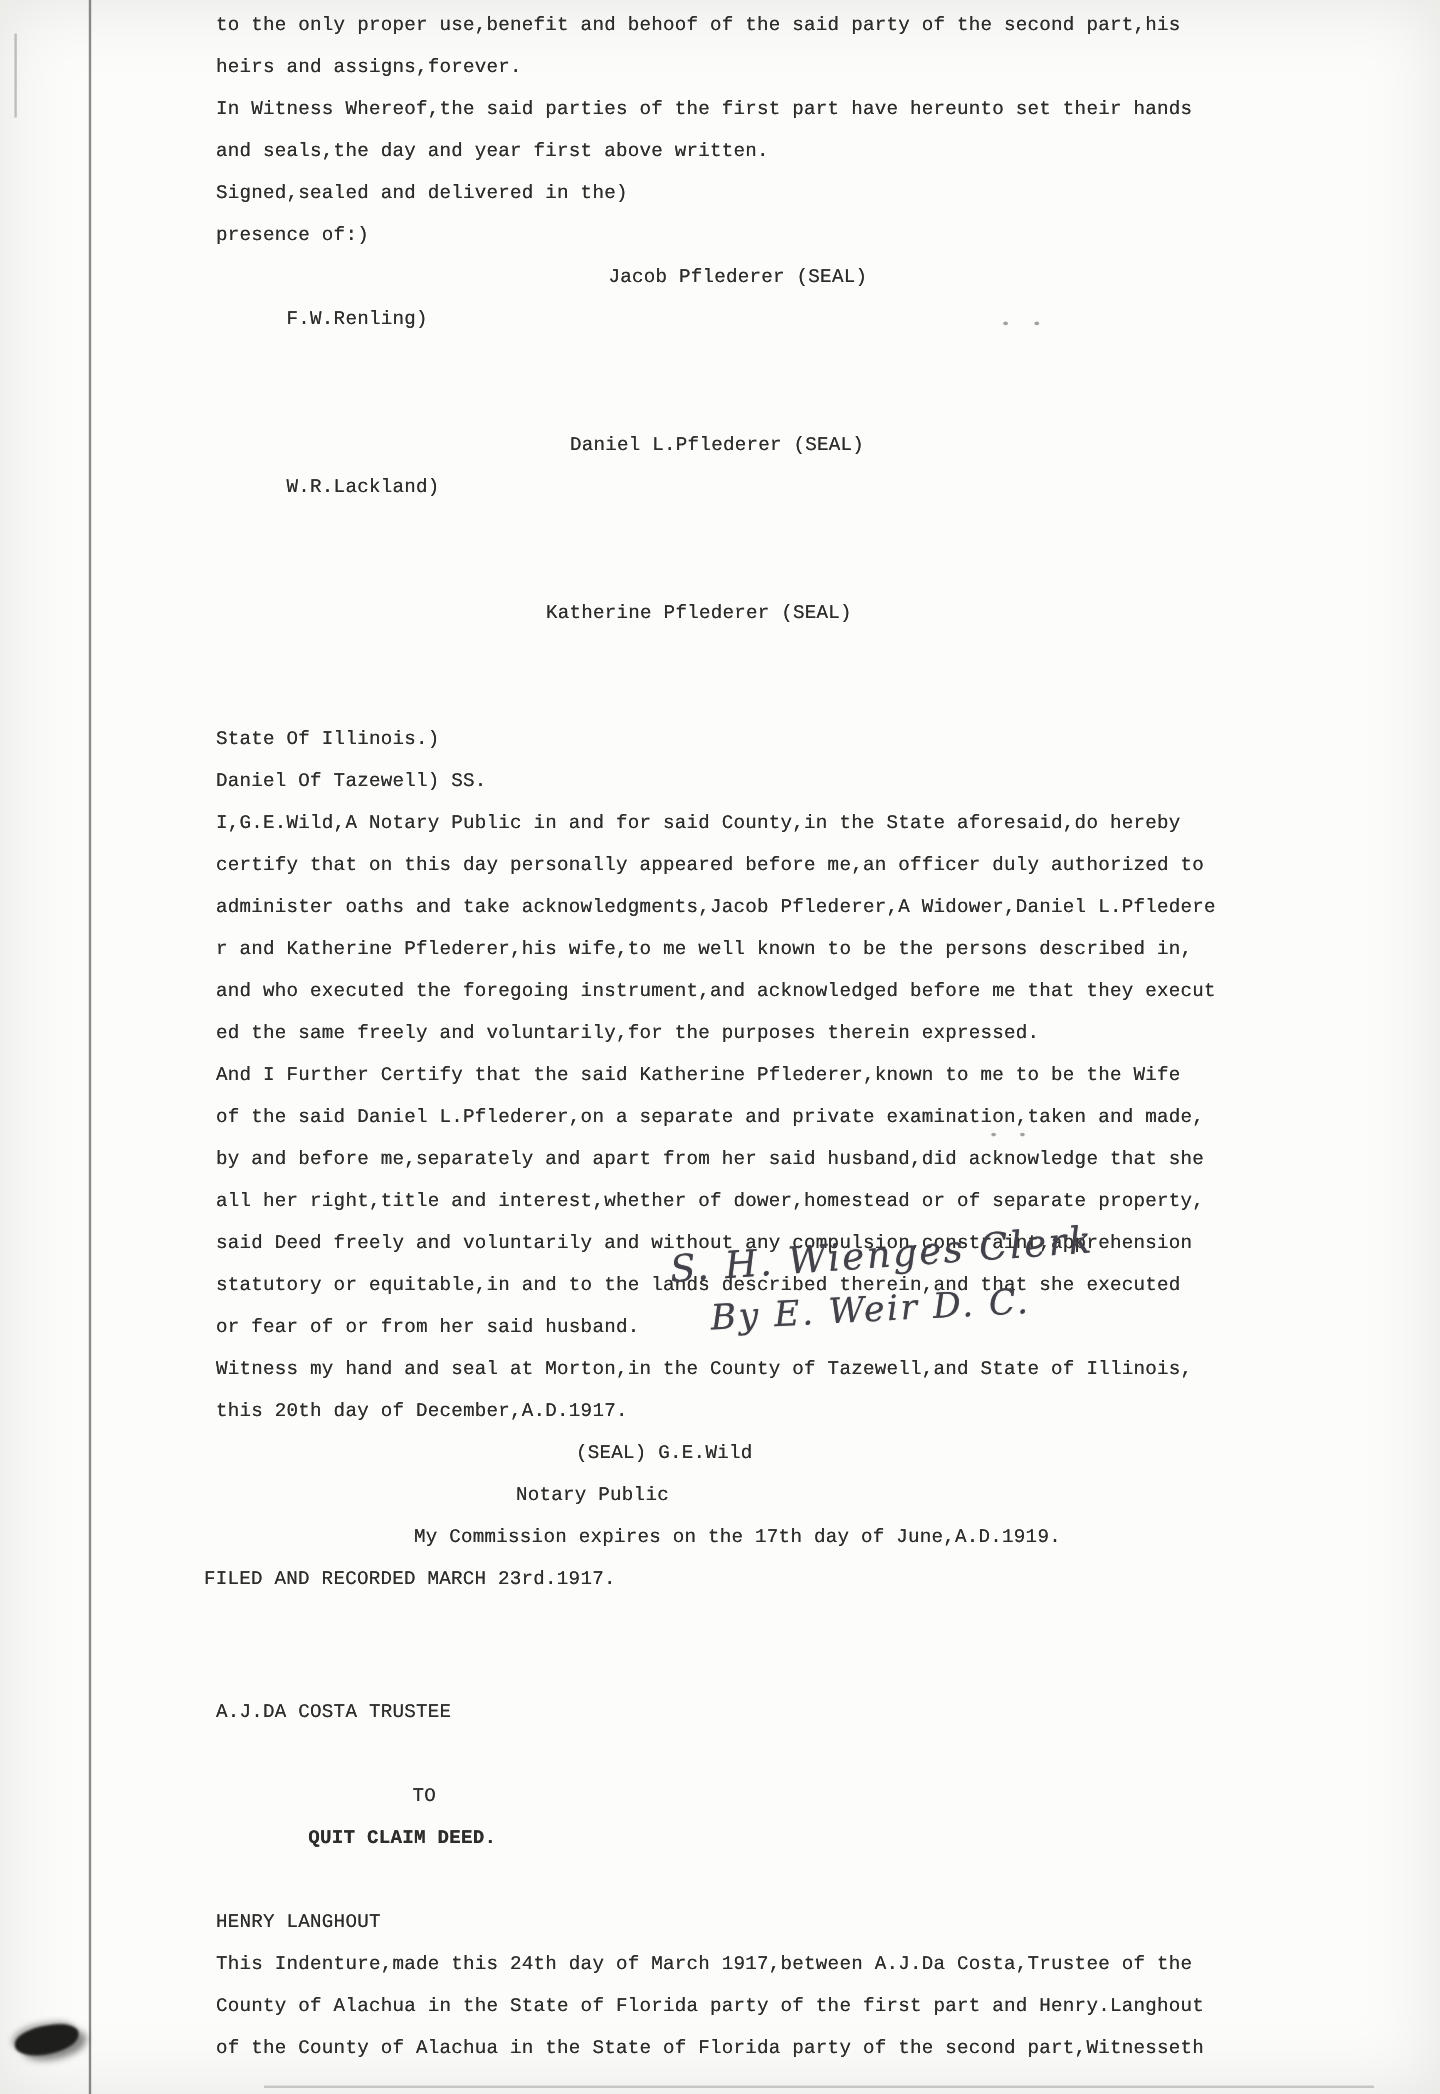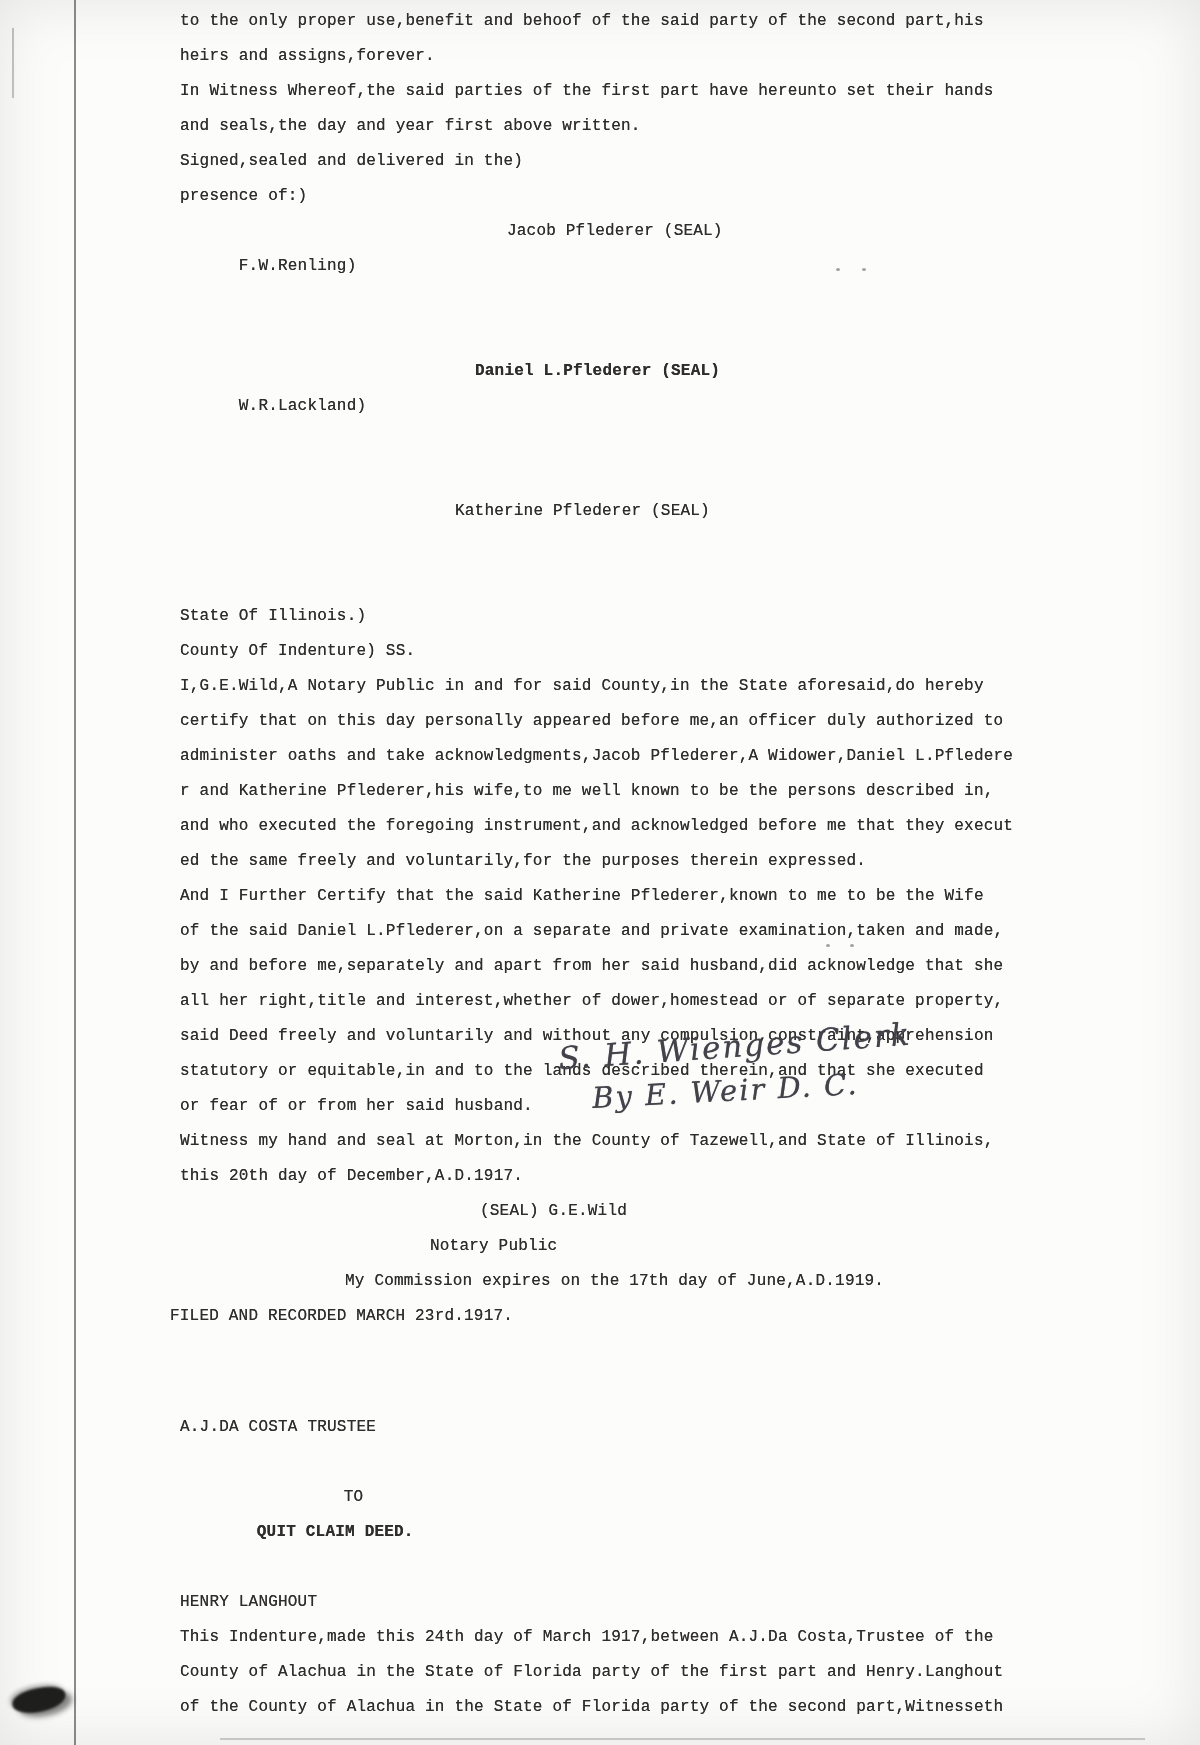--- a/index.html
+++ b/index.html
@@ -23,21 +23,21 @@
   }
   .content{
     position:absolute;left:180px;top:4px;width:900px;
     font-size:16px;line-height:35px;letter-spacing:.2px;
     text-shadow:0 0 .5px rgba(46,45,43,.85);
   }
   .line{white-space:pre;min-height:35px;}
   .sigrow{position:relative;}
   .sigrow .right{position:absolute;top:0;}
   .sig-pos-1{left:327px;}
-  .sig-pos-2{left:295px;font-weight:bold;}
+  .sig-pos-2{left:295px;}
   .sig-pos-3{left:275px;}
   .indent-seal{margin-left:300px;}
   .indent-notary{margin-left:250px;}
   .indent-commission{margin-left:165px;}
   .filed{margin-left:-10px;}
   .gap-section{margin-top:76px;}
   .to-row .to{margin-left:105px;margin-top:43px;}
   .to-row .type{margin-left:18px;font-weight:bold;}
   .handwriting{
     position:absolute;
@@ -89,21 +89,21 @@
     </div>
     <div class="line sigrow">
       <span>W.R.Lackland)</span>
       <span class="right sig-pos-2">Daniel L.Pflederer (SEAL)</span>
     </div>
     <div class="line sigrow">
       <span class="right sig-pos-3">Katherine Pflederer (SEAL)</span>
     </div>
 
     <div class="line">State Of Illinois.)</div>
-    <div class="line">County Of Indenture) SS.</div>
+    <div class="line">Daniel Of Tazewell) SS.</div>
     <div class="line">I,G.E.Wild,A Notary Public in and for said County,in the State aforesaid,do hereby</div>
     <div class="line">certify that on this day personally appeared before me,an officer duly authorized to</div>
     <div class="line">administer oaths and take acknowledgments,Jacob Pflederer,A Widower,Daniel L.Pfledere</div>
     <div class="line">r and Katherine Pflederer,his wife,to me well known to be the persons described in,</div>
     <div class="line">and who executed the foregoing instrument,and acknowledged before me that they execut</div>
     <div class="line">ed the same freely and voluntarily,for the purposes therein expressed.</div>
     <div class="line">And I Further Certify that the said Katherine Pflederer,known to me to be the Wife</div>
     <div class="line">of the said Daniel L.Pflederer,on a separate and private examination,taken and made,</div>
     <div class="line">by and before me,separately and apart from her said husband,did acknowledge that she</div>
     <div class="line">all her right,title and interest,whether of dower,homestead or of separate property,</div>

